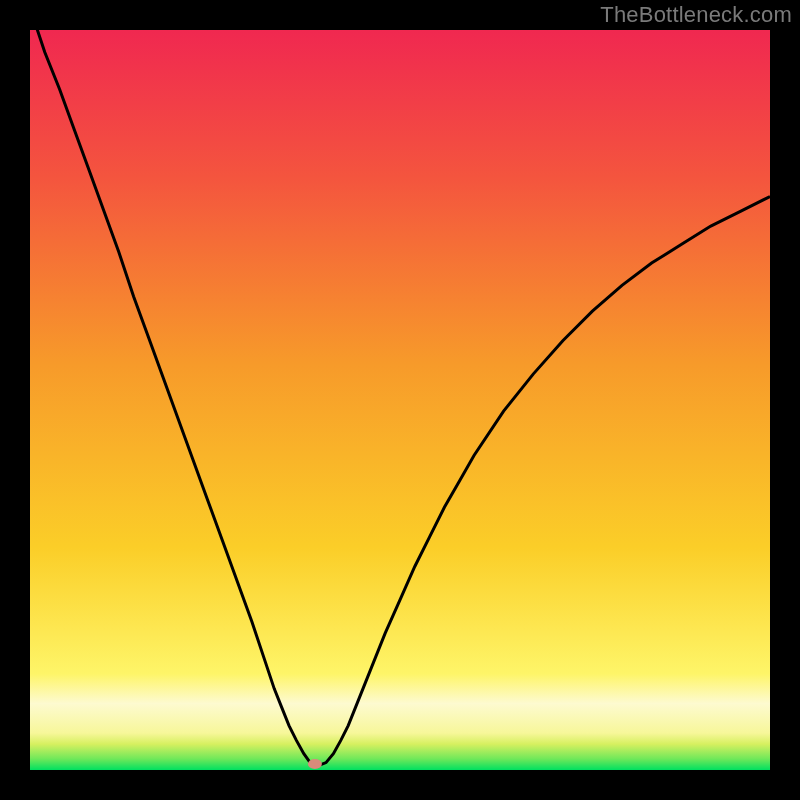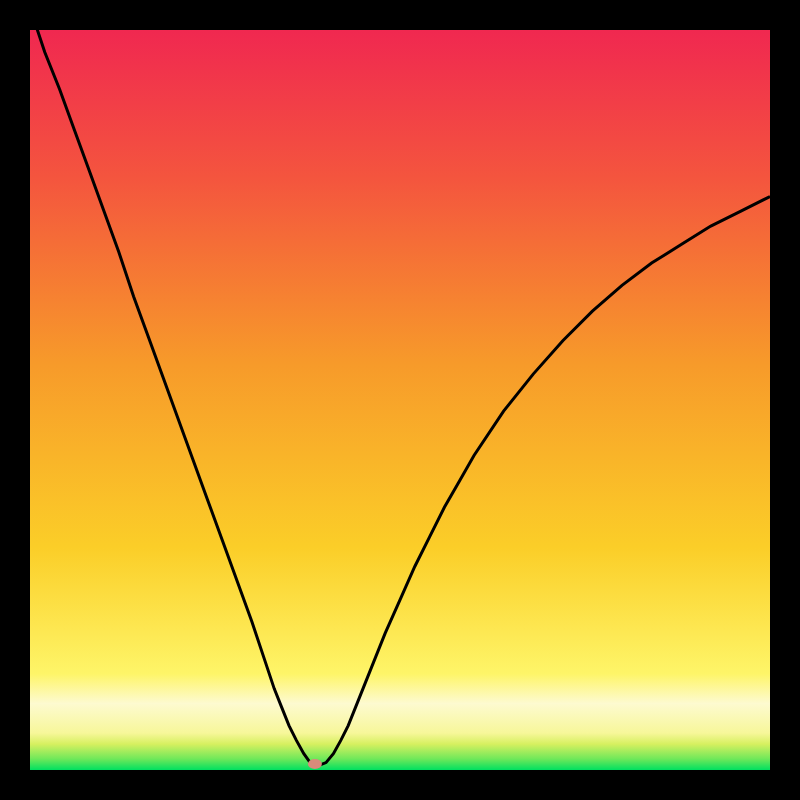--- a/index.html
+++ b/index.html
@@ -33,20 +33,21 @@
     top: 0;
     width: 800px;
     height: 800px;
     display: block;
   }
 </style>
 </head>
 <body>
 
 <div class="wrap">
+  <div class="watermark">TheBottleneck.com</div>
 
   <svg class="chart" viewBox="0 0 800 800">
     <defs>
       <linearGradient id="bg-grad" x1="0" y1="1" x2="0" y2="0">
           <stop offset="0%" stop-color="#00e060"></stop>
           <stop offset="1.5%" stop-color="#6fe85a"></stop>
           <stop offset="3.5%" stop-color="#d6f060"></stop>
           <stop offset="5%" stop-color="#f7f79a"></stop>
           <stop offset="9%" stop-color="#fdfad0"></stop>
           <stop offset="13%" stop-color="#fef568"></stop>

